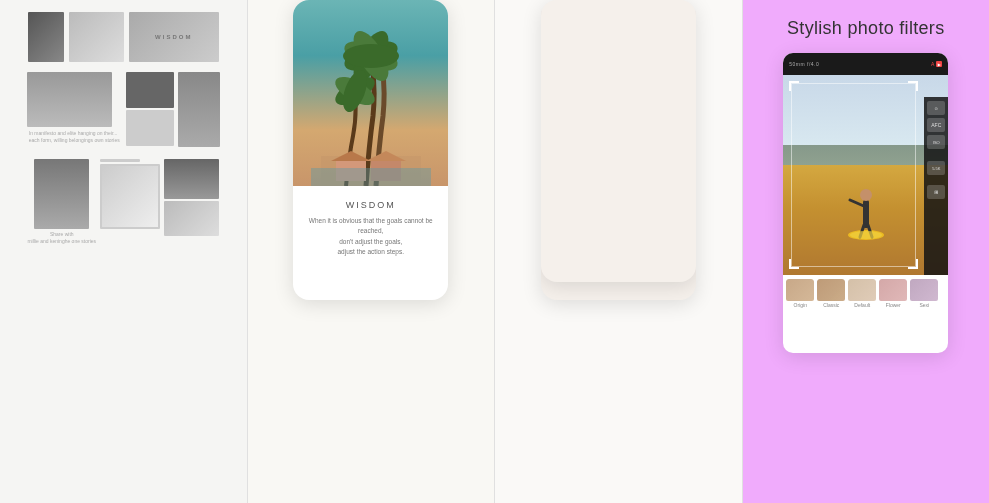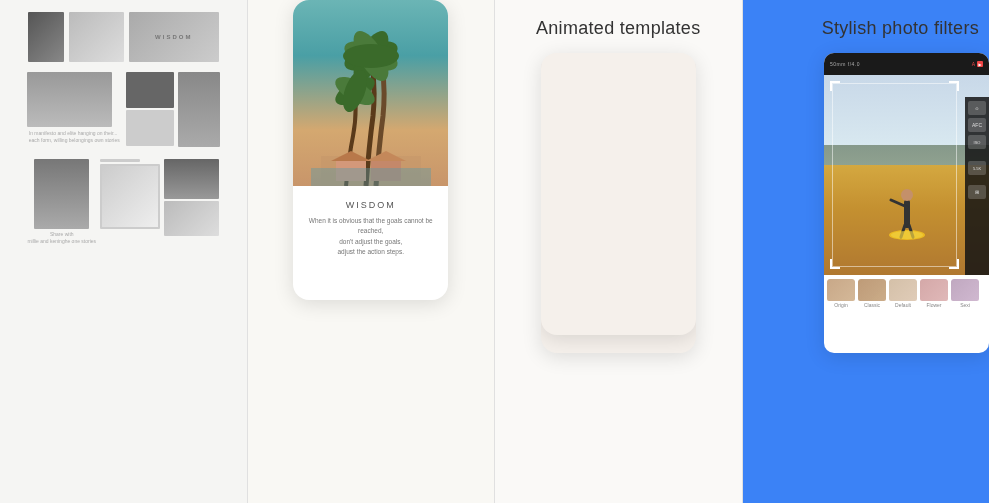--- a/index.html
+++ b/index.html
@@ -141,22 +141,21 @@
       text-align: center;
       font-size: 7px;
       font-weight: 600;
       color: #555;
       line-height: 1.5;
       padding: 0 12px;
     }
 
     
     .panel-4 {
-      background: #3b82f6;
-      align-items: flex-end;
+      background: #f0abfc;
     }
 
     .camera-mockup {
       width: 165px;
       height: 300px;
       background: #fff;
       border-radius: 10px;
       box-shadow: 0 4px 20px rgba(0,0,0,0.12);
       overflow: hidden;
       position: relative;
@@ -364,21 +363,20 @@
       <div class="mock-quote" style="font-size:6.5px;color:#777;line-height:1.6;text-align:center;">
         When it is obvious that the goals cannot be reached,<br>don't adjust the goals,<br>adjust the action steps.
       </div>
     </div>
   </div>
 </div>
 
 <div class="panel-divider"></div>
 
 <div class="panel panel-3">
-  <div class="panel-title">Animated templates</div>
   <div class="phone-mockup-3">
 
     <div class="photo-card-top">
       <div style="width:100%;height:100%;background:linear-gradient(160deg,#d4c4b0 0%,#c8b090 40%,#b89878 100%);display:flex;align-items:center;justify-content:center;">
         <div style="width:60%;height:80%;background:linear-gradient(180deg,#e8d8c0 0%,#d4b898 100%);border-radius:2px;position:relative;overflow:hidden;">
 
           <div style="position:absolute;top:10%;left:20%;width:60%;height:50%;background:#f0e0d0;border-radius:50% 50% 40% 40%;"></div>
 
           <div style="position:absolute;top:5%;left:15%;width:70%;height:35%;background:#c4a070;border-radius:40% 40% 0 0;"></div>
 

